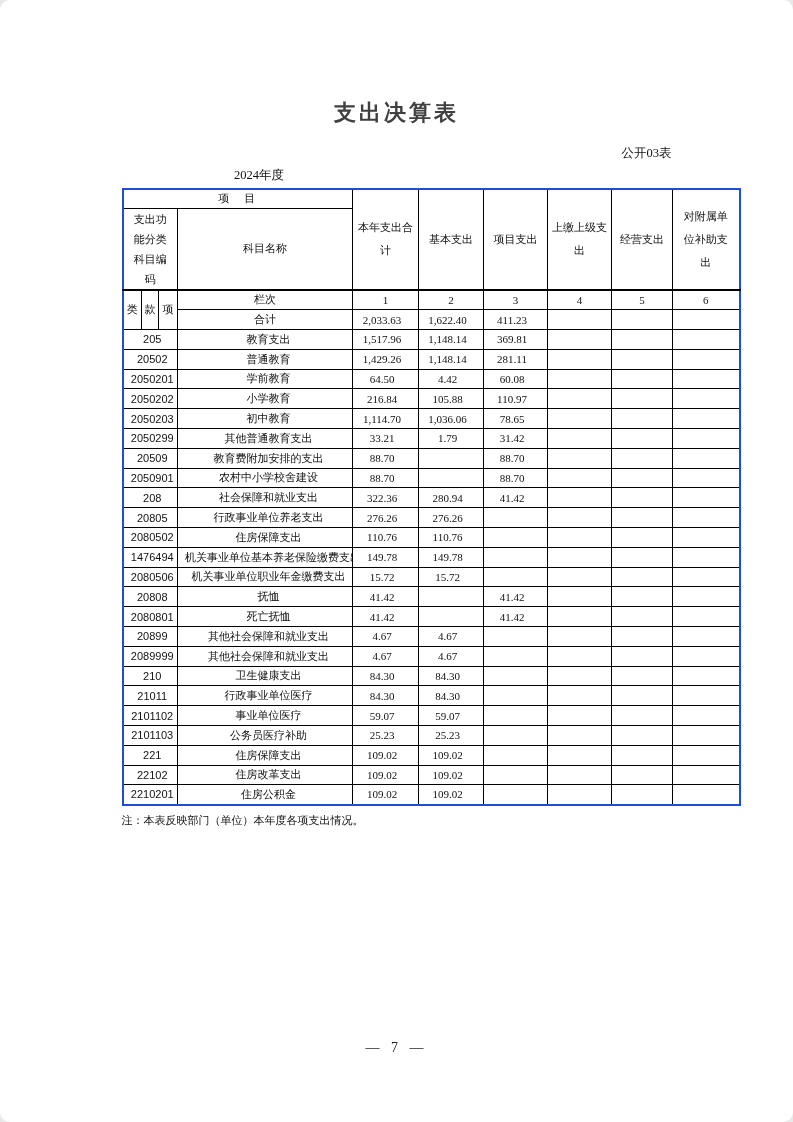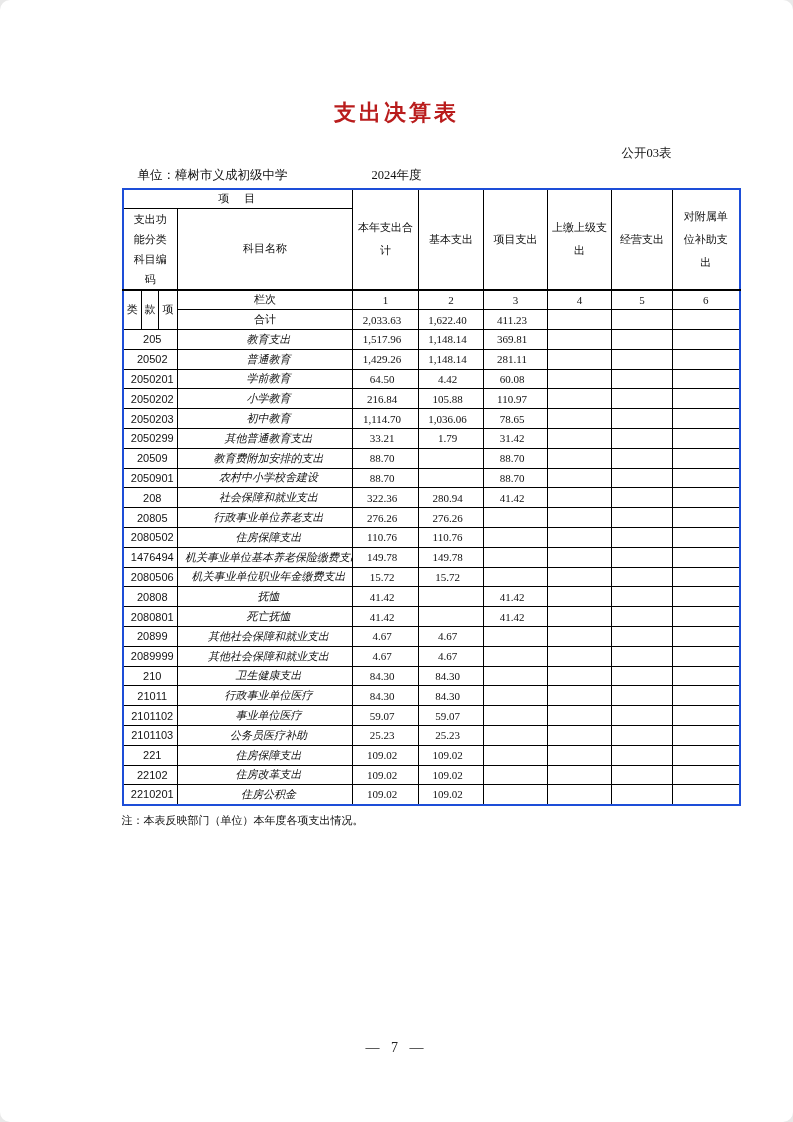--- a/index.html
+++ b/index.html
@@ -14,21 +14,21 @@
     border-radius: 10px;
     overflow: hidden;
   }
   .doc-title {
     padding-top: 98px;
     text-align: center;
     font-family: "Liberation Sans", "DejaVu Sans", sans-serif;
     font-size: 22px;
     font-weight: bold;
     letter-spacing: 3px;
-    color: #b91c1c;
+    color: #404040;
   }
   .content { width: 550px; margin: 8px auto; }
   .form-label-row {
     margin-top: 17px;
     text-align: right;
     font-size: 12.5px;
   }
   .meta-row {
     margin-top: 3px;
     display: grid;
@@ -84,21 +84,20 @@
     text-align: left;
     font-size: 10.5px;
     padding-left: 4px;
     font-family: Liberation Sans, sans-serif;
   }
   td.name {
     text-align: left;
     font-size: 10.5px;
     padding-left: 7px;
     white-space: nowrap;
-    font-style: italic;
   }
   td.num {
     text-align: right;
     padding-right: 7px;
     font-size: 11px;
     white-space: nowrap;
   }
   td.lanci-num { text-align: center; padding-right: 0; }
 
   .table-note {
@@ -120,21 +119,20 @@
 <body>
 
 <div class="sheet">
 
   <div class="doc-title">支出决算表</div>
 
   <div class="content">
     <div class="form-label-row">公开03表</div>
 
     <div class="meta-row">
-      <span class="meta-left">单位：樟树市义成初级中学</span>
       <span class="meta-center">2024年度</span>
     </div>
 
     <table class="fin">
       <colgroup>
         <col style="width:19px">
           <col style="width:17px">
           <col style="width:19px">
         <col style="width:175px">
         <col style="width:66px">

